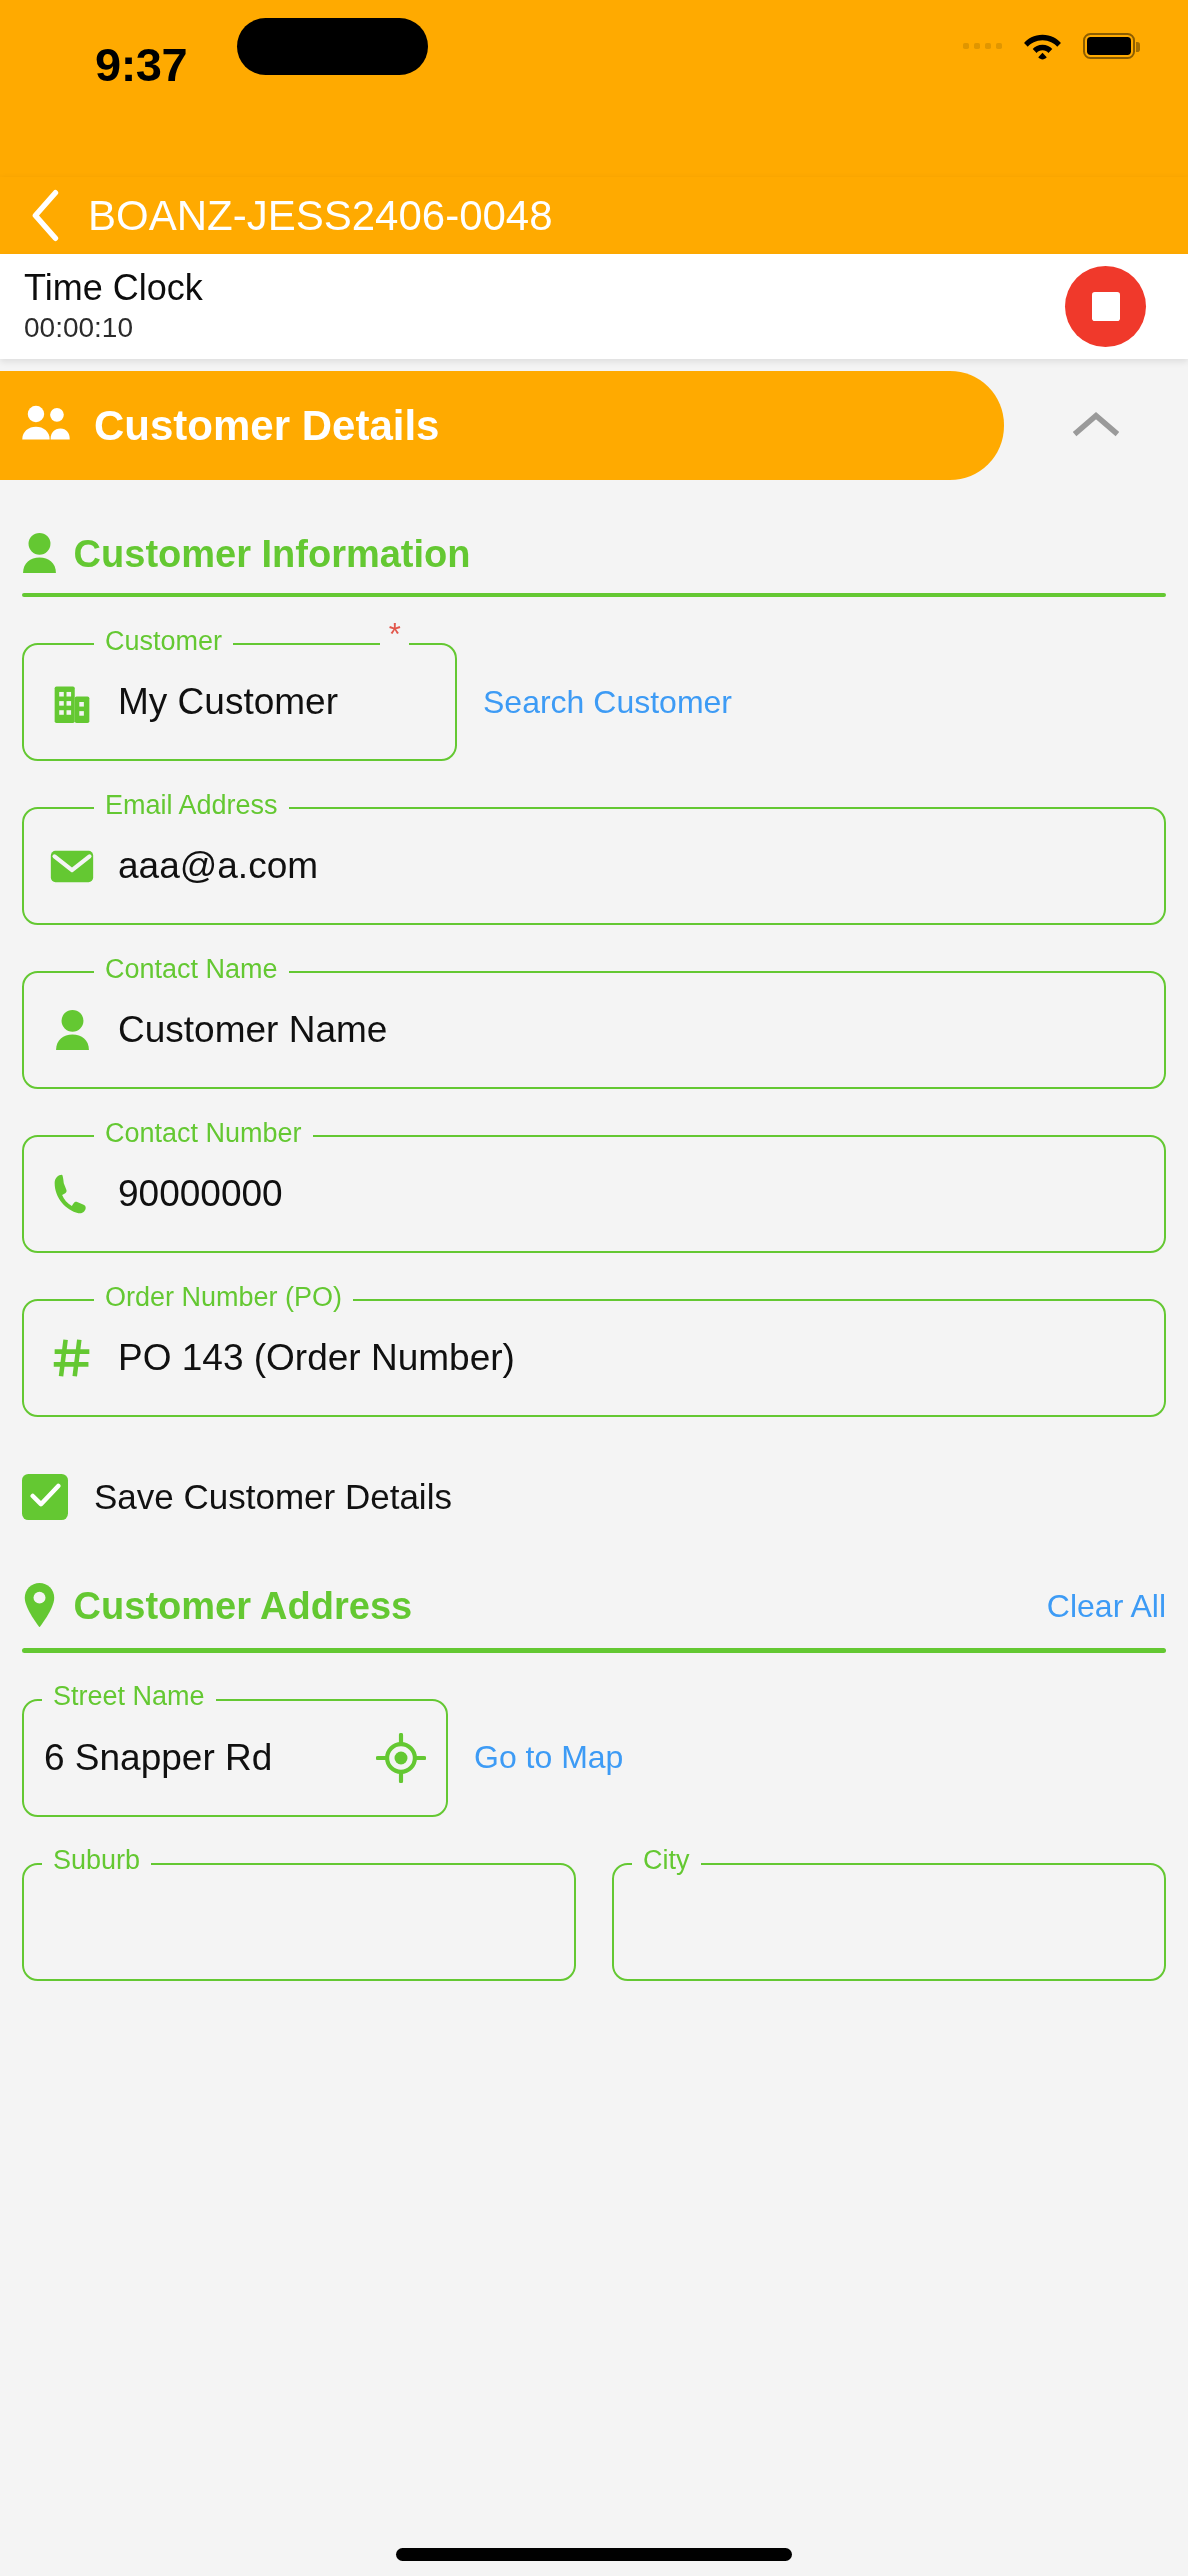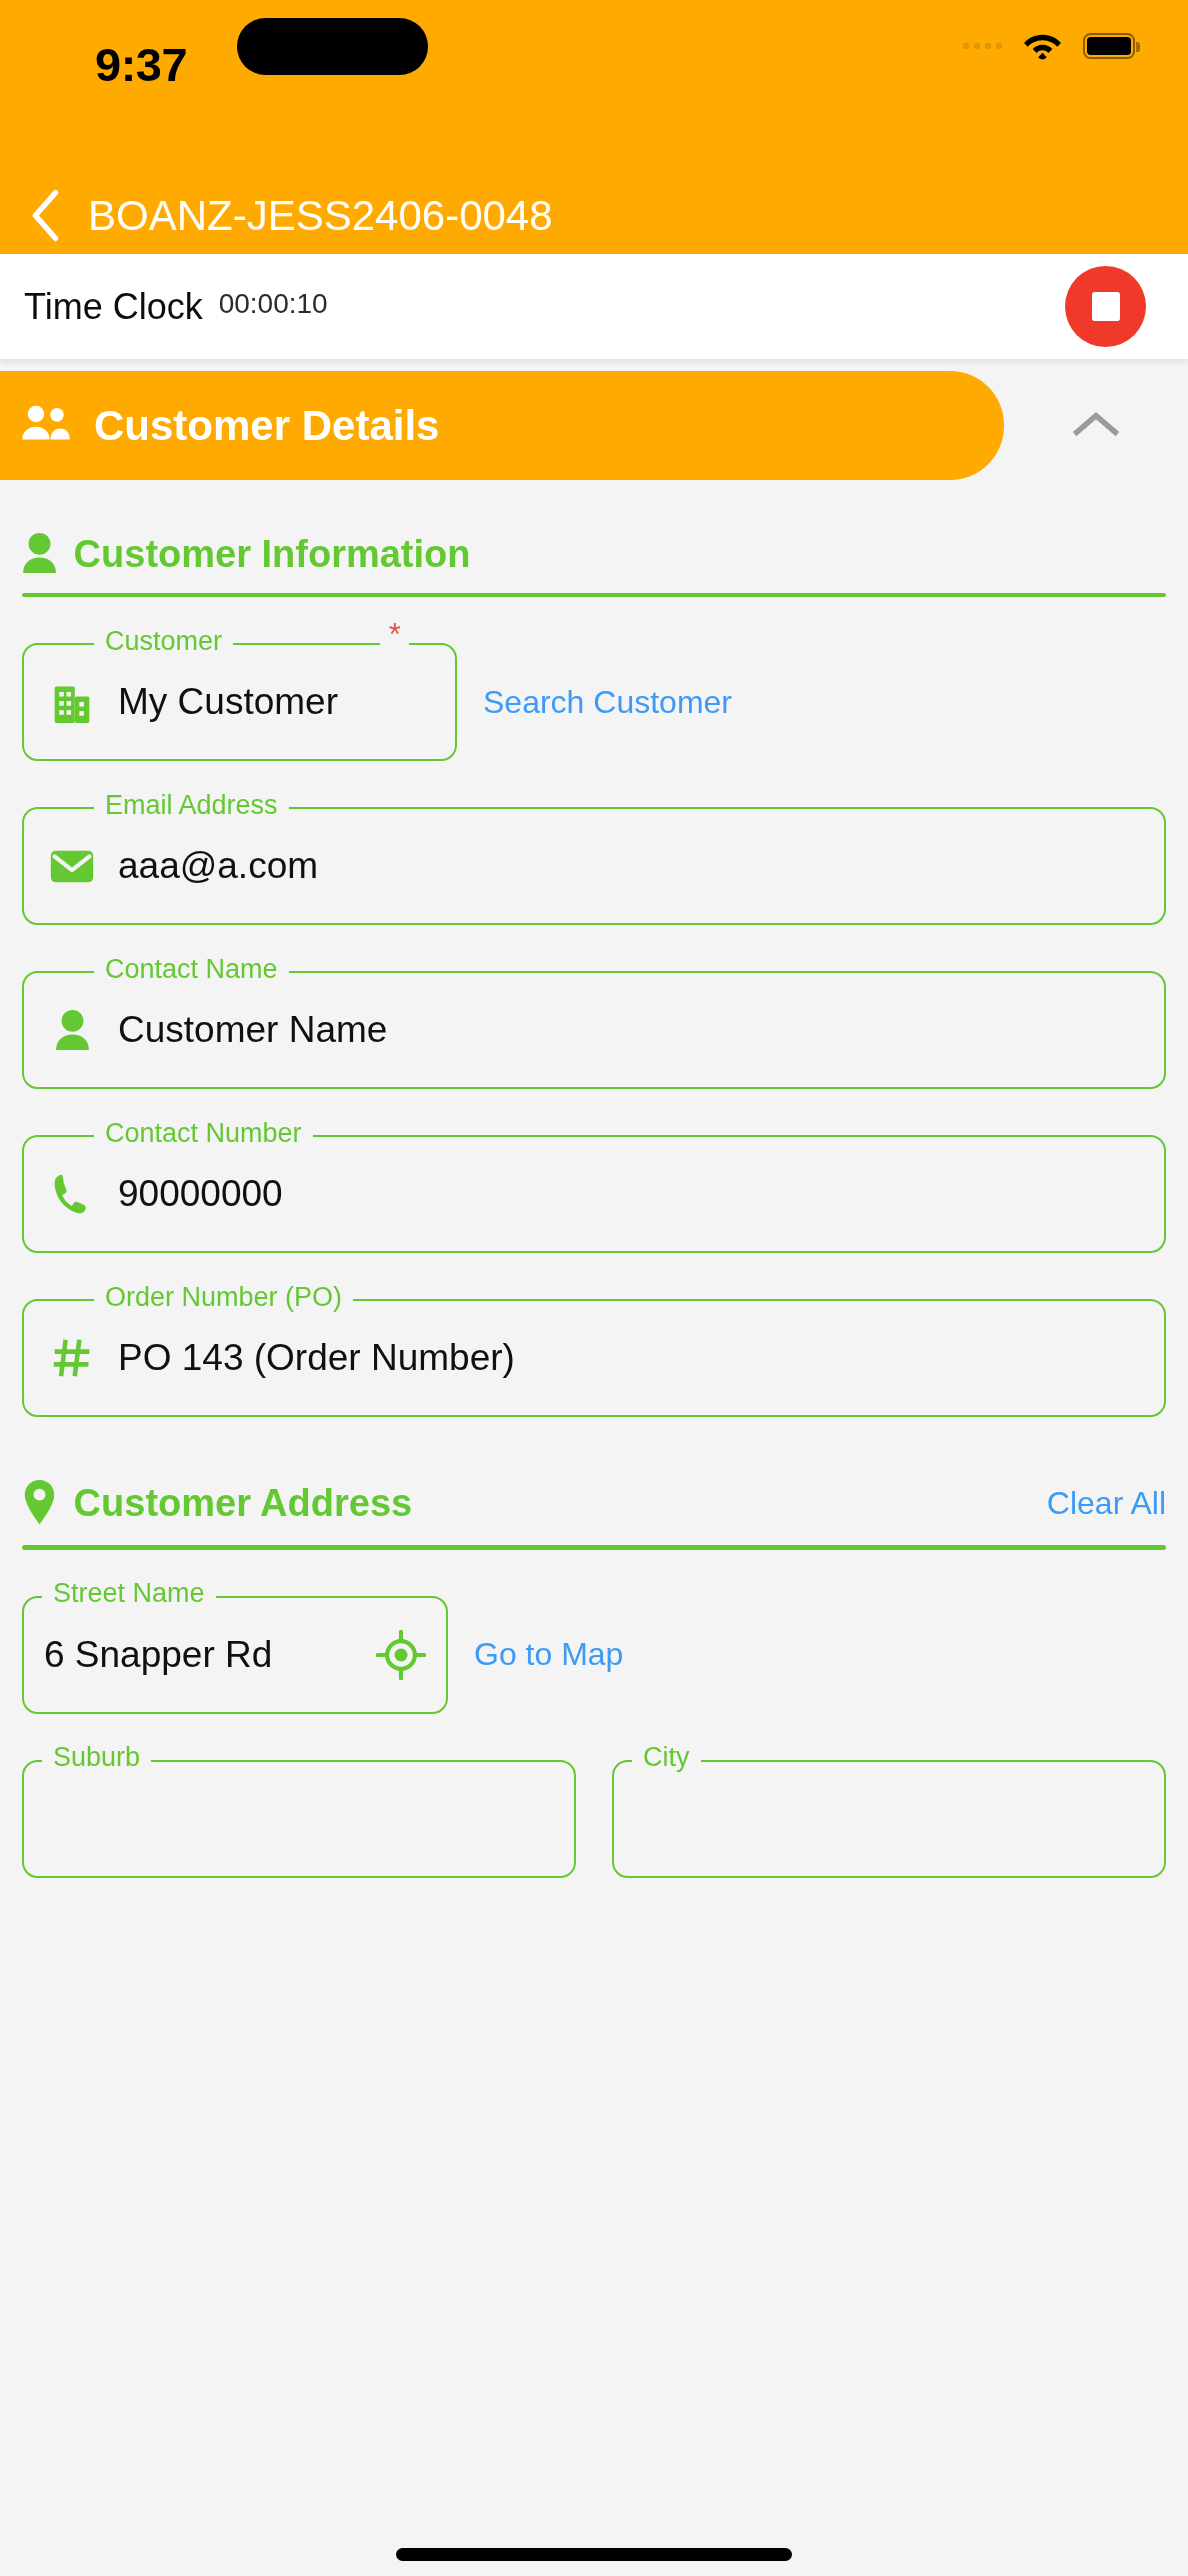--- a/index.html
+++ b/index.html
@@ -69,21 +69,21 @@
 
   
   .timeclock{
     background:#fff;
     height:105px;
     display:flex; align-items:center; justify-content:space-between;
     padding:0 42px 0 24px;
     box-shadow:0 2.8px 6.4px rgba(0,0,0,.09);
     position:relative; z-index:3;
   }
-  .tc-left{ display:flex; flex-direction:row; gap:16px; }
+  .tc-left{ display:flex; flex-direction:column; gap:6px; }
   .tc-title{ font-size:36px; font-weight:500; color:#0D0D0D; line-height:1.05;}
   .tc-value{ font-size:28px; color:#2B2B2B; line-height:1.15;}
   .stop-btn{
     width:81px; height:81px; border-radius:50%;
     background:#F0392B;
     display:flex; align-items:center; justify-content:center;
     border:none; cursor:pointer;
   }
   .stop-btn span{ width:28px; height:29.5px; background:#fff; border-radius:2.8px; display:block;}
 
@@ -355,20 +355,30 @@
       <div class="field-box">
         <span class="field-icon">
           <svg width="42" height="44" viewBox="0 0 46 48">
             <path d="M16 4 L11 44 M31 4 L26 44 M4 17 L42 17 M3 31 L41 31" stroke="#64C832" stroke-width="5" stroke-linecap="butt" fill="none"></path>
           </svg>
         </span>
         <span class="field-value">PO 143 (Order Number)</span>
       </div>
     </div>
 
+    <div class="checkrow">
+      <span class="checkbox">
+        <span>
+          <svg width="31" height="26" viewBox="0 0 34 28">
+            <path d="M3 14 L12 23 L31 3" fill="none" stroke="#fff" stroke-width="5" stroke-linecap="round" stroke-linejoin="round"></path>
+          </svg>
+        </span>
+      </span>
+      <span class="check-label">Save Customer Details</span>
+    </div>
 
     <div class="sub-head" style="padding-top:61px;gap:23px;">
       <div class="sub-head-left">
         <span>
           <svg width="35" height="48" viewBox="0 0 38 52">
             <path d="M19 2C10 2 3 9 3 18c0 12 16 32 16 32s16-20 16-32C35 9 28 2 19 2z" fill="#64C832"></path>
             <circle cx="19" cy="18" r="6.5" fill="#F4F4F4"></circle>
           </svg>
         </span>
         <span class="sub-head-title">Customer Address</span>

